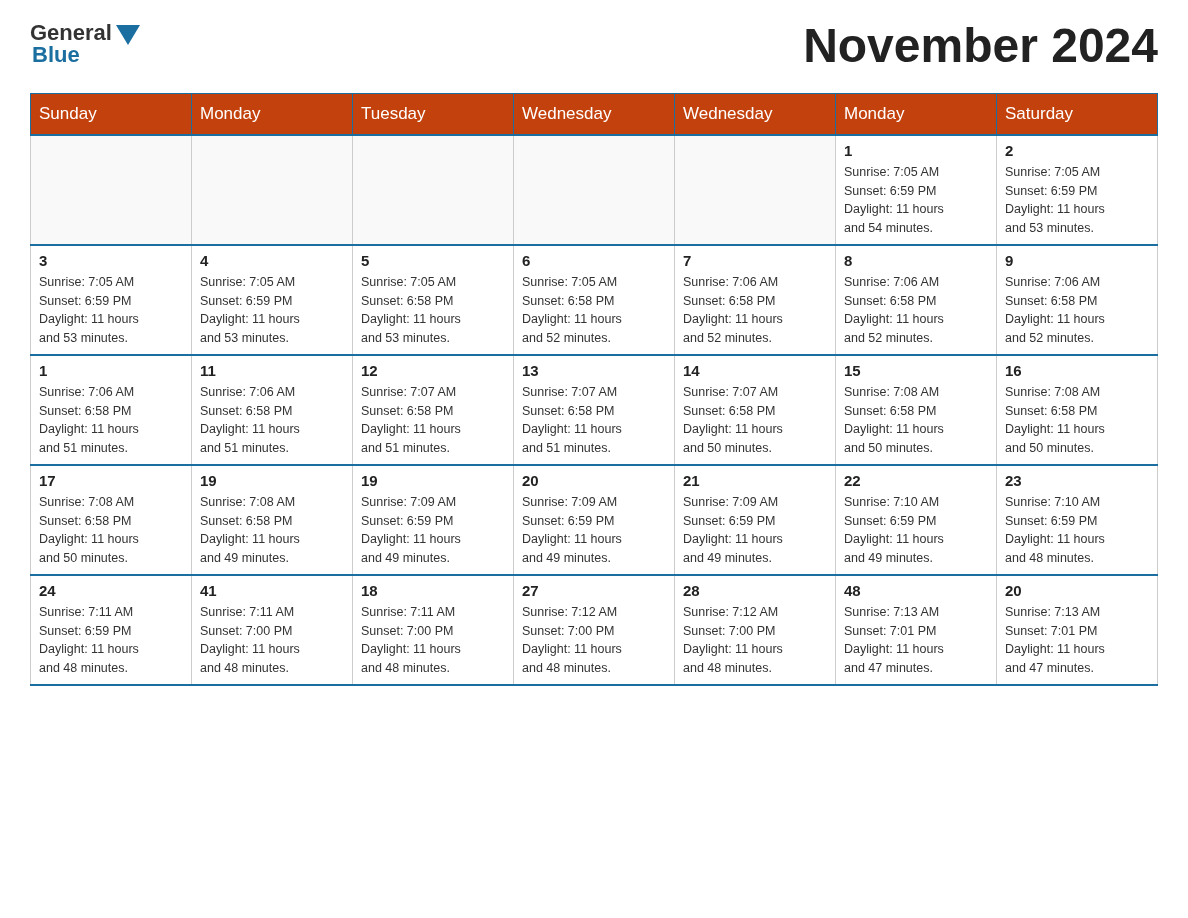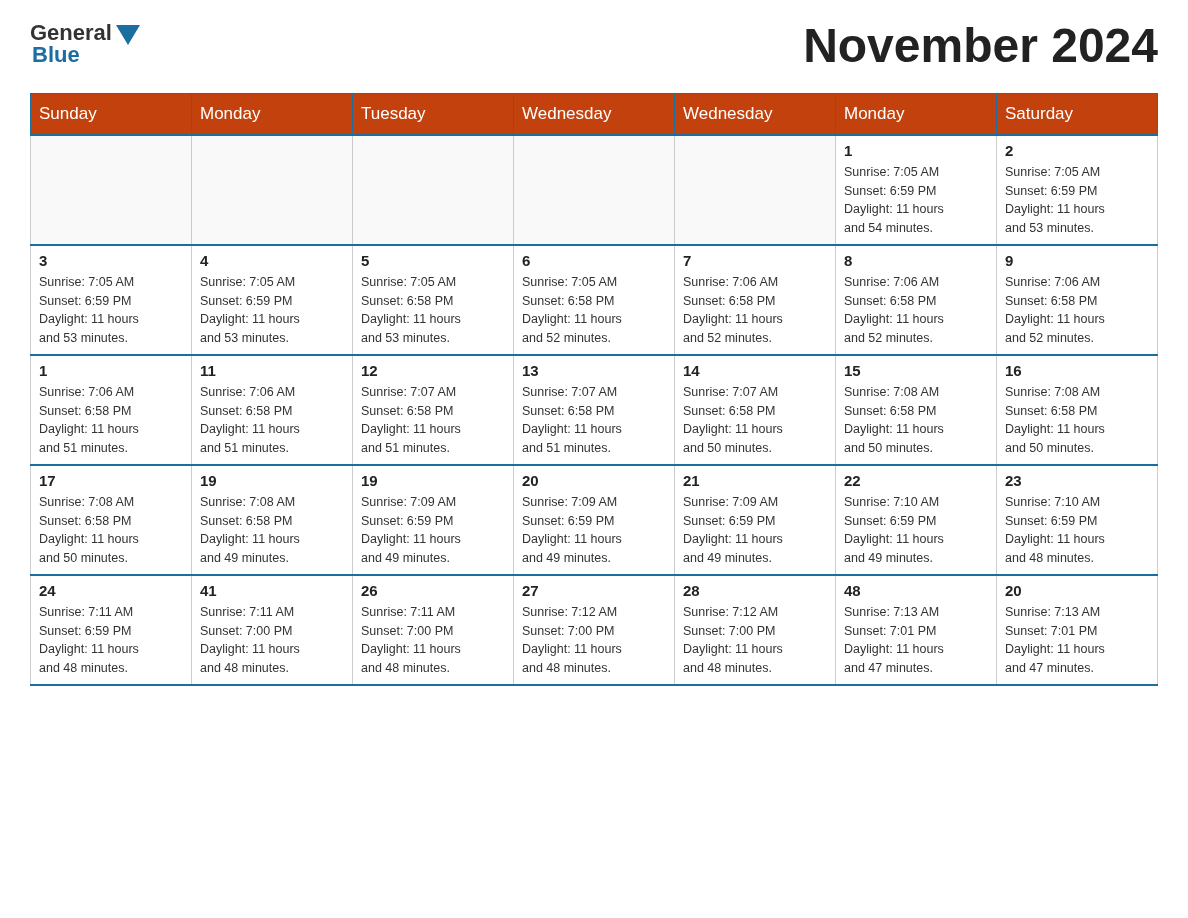--- a/index.html
+++ b/index.html
@@ -317,21 +317,21 @@
 and 48 minutes.</div>
         </td>
         <td>
           <span class="day-number">41</span>
           <div class="day-info" style="white-space: pre-line;">Sunrise: 7:11 AM
 Sunset: 7:00 PM
 Daylight: 11 hours
 and 48 minutes.</div>
         </td>
         <td>
-          <span class="day-number">26</span>
+          <span class="day-number">18</span>
           <div class="day-info" style="white-space: pre-line;">Sunrise: 7:11 AM
 Sunset: 7:00 PM
 Daylight: 11 hours
 and 48 minutes.</div>
         </td>
         <td>
           <span class="day-number">27</span>
           <div class="day-info" style="white-space: pre-line;">Sunrise: 7:12 AM
 Sunset: 7:00 PM
 Daylight: 11 hours

